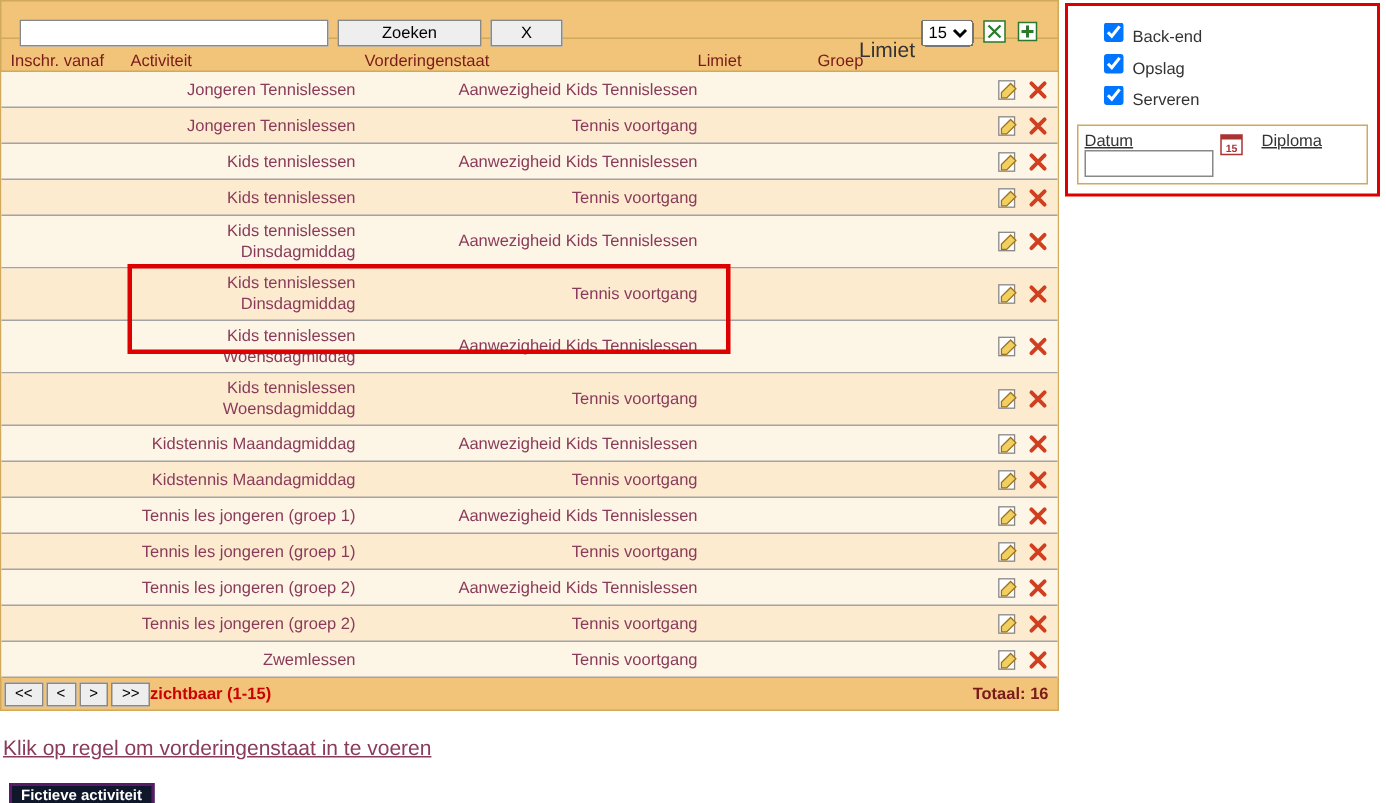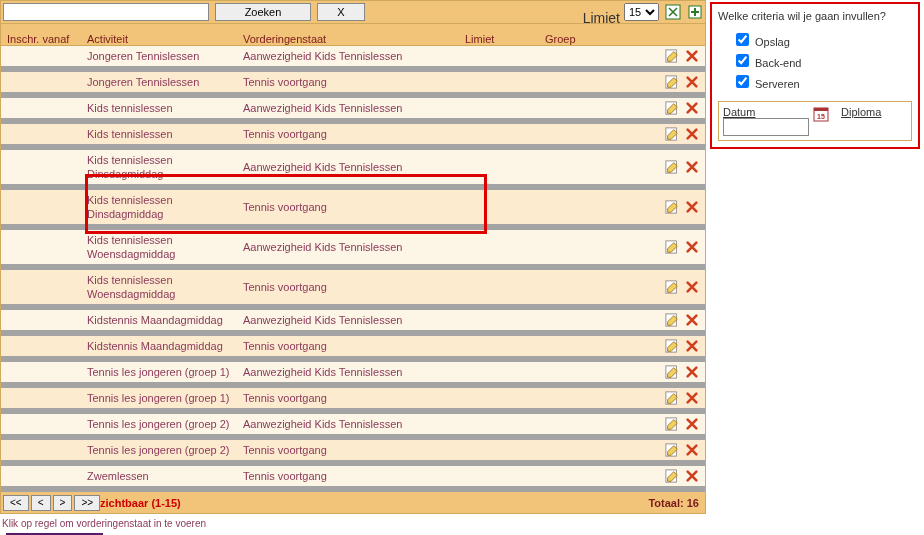--- a/index.html
+++ b/index.html
@@ -9,23 +9,23 @@
   font-size: 11px;
   color: #333;
   background: #fff;
 }
 .wrap { width: 924px; }
 .main { width: 706px; float: left; }
 .side { width: 210px; float: left; margin-left: 4px; margin-top: 2px; }
 .toolbar {
   background: #f2c47a;
   border: 1px solid #d1a95a;
-  padding: 2px;
+  padding: 12px;
   display: flex;
-  align-items: center;
+  align-items: flex-start;
   height: 24px;
 }
 .search-input {
   width: 206px;
   height: 18px;
   border: 1px solid #888;
   font-size: 11px;
 }
 .btn {
   font-size: 11px;
@@ -57,23 +57,24 @@
 .col-act { width: 156px; }
 .col-vord { width: 222px; }
 .col-dipl { width: 80px; }
 .col-groep { width: 60px; }
 .rows-container { border-left: 1px solid #d1a95a; border-right: 1px solid #d1a95a; position: relative; }
 .row {
   display: flex;
   align-items: center;
   min-height: 24px;
   padding: 3px 0;
-  border-bottom: 6px solid #a3a3a3;
+  border-bottom: 1px solid #a3a3a3;
   color: #8a3a5a;
   font-size: 11px;
+  text-align: right;
 }
 .row.odd { background: #fdf5e6; }
 .row.even { background: #fdebd0; }
 .row .col-inschr { width: 86px; padding-left: 6px; }
 .row .col-act { width: 156px; padding-right: 6px; line-height: 14px; }
 .row .col-vord { width: 222px; }
 .row .col-dipl { width: 80px; }
 .row .col-groep { width: 60px; }
 .row-actions { margin-left: auto; display: flex; align-items: center; padding-right: 6px; gap: 6px; }
 .icon { width: 14px; height: 14px; display: inline-block; }
@@ -90,21 +91,21 @@
   font-size: 10px;
   padding: 0 6px;
   border: 1px solid #888;
   background: #eee;
   height: 16px;
   line-height: 14px;
   cursor: pointer;
 }
 .visible-text { flex: 1; text-align: left; color: #c00; font-weight: bold; }
 .totaal { padding-right: 6px; font-weight: bold; color: #7a1a1a; }
-.klik-text { font-size: 10px; color: #8a3a5a; padding: 4px 2px; clear: both; }
+.klik-text { font-size: 14px; color: #8a3a5a; padding: 16px 2px; clear: both; text-decoration: underline; }
 .fictieve-btn {
   display: inline-block;
   border: 2px solid #5a1a6a;
   background: #0f172a;
   color: #fff;
   font-size: 10px;
   font-weight: bold;
   padding: 1px 6px;
   margin-left: 6px;
   cursor: pointer;
@@ -426,24 +427,23 @@
         <span>Totaal:</span> <span>16</span>
       </div>
     </div>
 
     <div class="klik-text">Klik op regel om vorderingenstaat in te voeren</div>
     <div><span class="fictieve-btn">Fictieve activiteit</span></div>
   </div>
 
   <div class="side">
     <div class="side-box">
-      <div class="side-title">Welke criteria wil je gaan invullen?</div>
       <div class="crit-list" id="crit-list">
+          <label><input type="checkbox" checked="" style=""><span>Back-end</span></label>
           <label><input type="checkbox" checked="" style=""><span>Opslag</span></label>
-          <label><input type="checkbox" checked="" style=""><span>Back-end</span></label>
           <label><input type="checkbox" checked="" style=""><span>Serveren</span></label>
         </div>
       <div class="bottom-fields">
         <div class="field-block">
           <label>Datum</label>
           <input type="text" class="datum-input" value="" style="">
         </div>
         <span class="cal-icon">
           <svg viewBox="0 0 16 16">
               <rect x="1" y="2" width="14" height="13" fill="#fff" stroke="#a33"></rect>

